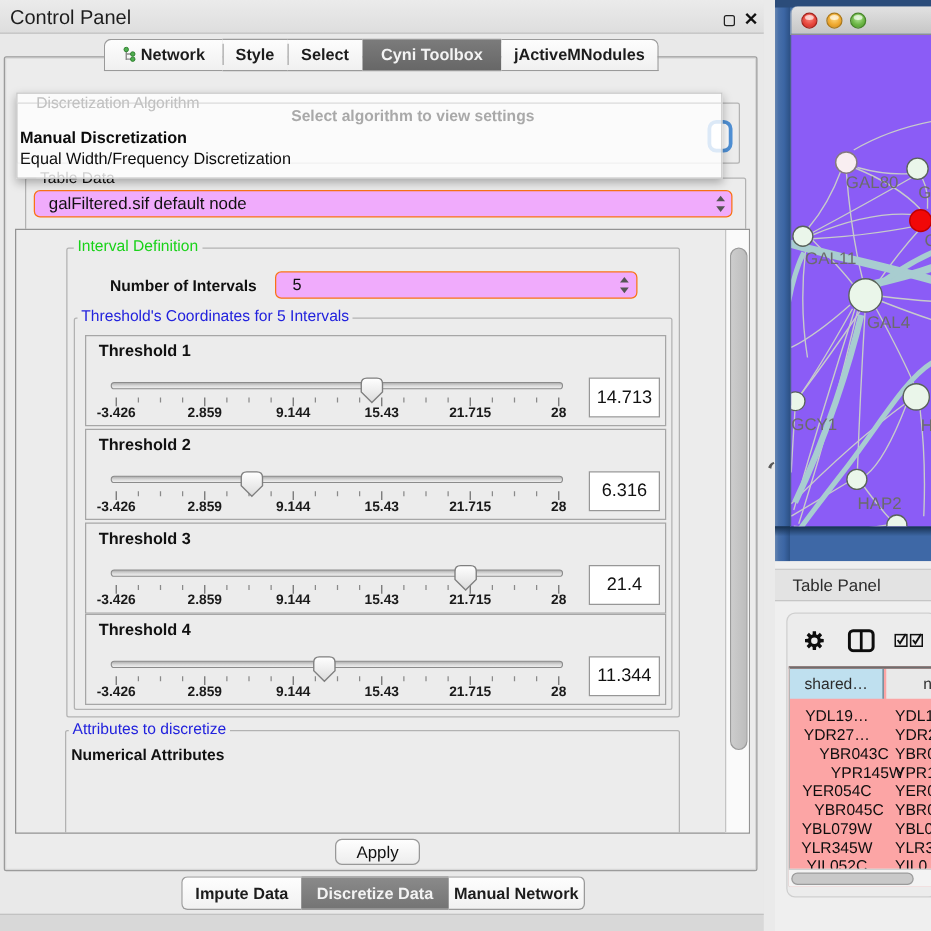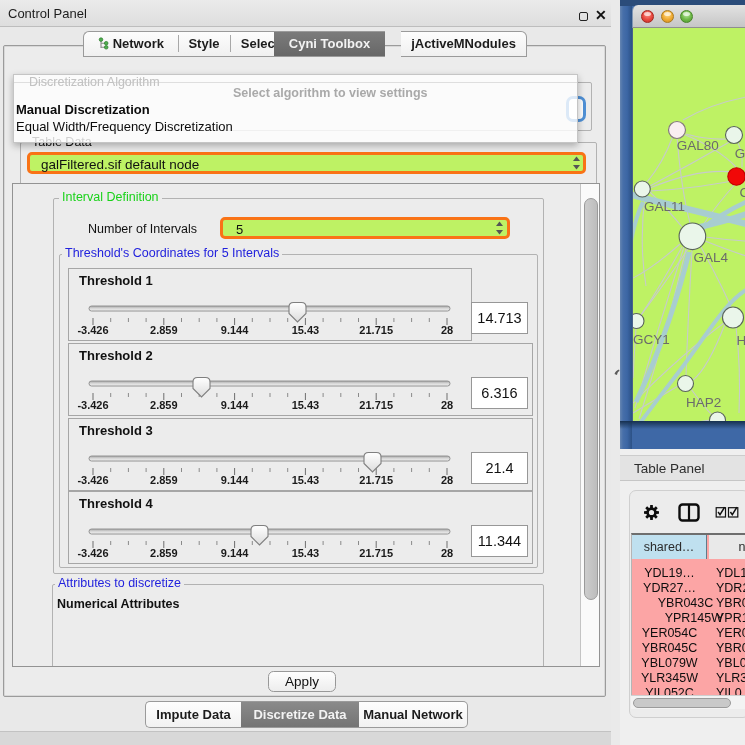--- a/index.html
+++ b/index.html
@@ -1,46 +1,46 @@
 <!DOCTYPE html>
 <html><head><meta charset="utf-8"><style>
 *{margin:0;padding:0;box-sizing:border-box}
 html,body{width:745px;height:745px;overflow:hidden}
 body{font-family:"Liberation Sans",sans-serif;background:#e2e2e2;position:relative}
 .abs{position:absolute}
 #leftwin{left:0;top:0;width:611px;height:745px;background:#e9e9e9}
 #titlebar{left:0;top:0;width:611px;height:27px;background:linear-gradient(#ebebeb,#dedede);border-bottom:1px solid #bdbdbd}
-#titletext{left:8px;top:6px;font-size:13px;color:#1d1d1d}
+#titletext{left:8px;top:6px;font-size:16px;color:#1d1d1d}
 #floaticon{left:579px;top:11.5px;width:9px;height:9px;border:1.6px solid #222;border-radius:2px}
 #closeicon{left:595px;top:7px;font-size:14px;font-weight:bold;color:#111}
 #panelborder{left:3px;top:45px;width:603px;height:652px;border:1px solid #9b9b9b;box-shadow:inset 0 0 0 1px #d8d8d8;border-radius:2px;background:#ececec}
 
 .ttab{top:31px;height:26px;line-height:24px;font-size:13px;font-weight:bold;color:#1c1c1c;text-align:center;background:linear-gradient(#fdfdfd,#f0f0f0);border-top:1px solid #9a9a9a;border-bottom:1px solid #9a9a9a}
 .ttab.dark{background:linear-gradient(#7b7b7b,#676767);color:#f3f3f3}
 
 .btab{top:701px;height:27px;line-height:25px;font-size:13px;font-weight:bold;color:#1c1c1c;text-align:center;background:linear-gradient(#fefefe,#f1f1f1);border-top:1px solid #9a9a9a;border-bottom:1px solid #9a9a9a}
 .btab.dark{background:linear-gradient(#8a8a8a,#747474);color:#f3f3f3}
 .grouplab{font-size:12.5px;background:#ececec;padding:0 3px}
 .gbox{border:1px solid #b2b2b2;border-radius:2px}
-.combo{background:#bef264;border:3px solid #f97316;border-radius:5px;font-size:13.5px;color:#111}
+.combo{background:#f0abfc;border:1px solid #f97316;border-radius:5px;font-size:13.5px;color:#111}
 .thresh{border:1px solid #a6a6a6;background:#ececec}
 .tttl{position:absolute;left:10px;top:4px;font-size:13px;font-weight:bold;color:#111}
 .vbox{position:absolute;left:402px;top:33px;width:57px;height:32px;background:#fff;border:1px solid #979797;font-size:14.5px;color:#111;text-align:center;line-height:30px}
 #scrollpane{left:12px;top:183px;width:588px;height:484px;border:1px solid #939393;background:#ececec;overflow:hidden}
 #vsb{left:567px;top:0px;width:20px;height:482px;background:#fafafa;border-left:1px solid #c4c4c4}
 #vsbthumb{left:2.5px;top:14px;width:14px;height:402px;background:linear-gradient(90deg,#cdcdcd,#bdbdbd);border:1px solid #9a9a9a;border-radius:8px}
 #popup{left:13px;top:74px;width:565px;height:69px;background:rgba(255,255,255,0.80);border:1px solid #c5c5c5;box-shadow:0 3px 7px rgba(0,0,0,.28)}
 .listitem{position:absolute;font-size:13px;color:#0c0c0c}
 #applybtn{left:268px;top:671px;width:68px;height:21px;background:linear-gradient(#fefefe,#ededed);border:1px solid #989898;border-radius:5.5px;font-size:13.5px;color:#111;text-align:center;line-height:19px}
 #bluewin{left:620px;top:0;width:125px;height:449px;background:#3e68a6}
 #bluetop{left:620px;top:0;width:125px;height:6px;background:#2b4c7a}
 #macwin{left:632px;top:5px;width:113px;height:416px}
 #mactitle{left:0;top:0;width:113px;height:23px;border-left:1px solid #8096b5;background:linear-gradient(#e2e2e2,#c6c6c6);border-top-left-radius:6px;border-bottom:1px solid #8f8f8f}
 .light{top:5px;width:13px;height:13px;border-radius:50%}
-#canvas{left:0;top:23px;width:113px;height:393px;background:#bef264;border-left:1px solid #49618b}
+#canvas{left:0;top:23px;width:113px;height:393px;background:#8b5cf6;border-left:1px solid #49618b}
 #winshadow{left:620px;top:421px;width:125px;height:8px;background:linear-gradient(#16304f,rgba(62,104,166,0));}
 #rbot{left:620px;top:449px;width:125px;height:296px;background:#efefef}
 #tpbar{left:620px;top:455px;width:125px;height:26px;background:#e3e3e3;border-top:1px solid #cccccc;border-bottom:1px solid #c6c6c6}
 #tpanel{left:629px;top:490px;width:121px;height:228px;background:#ececec;border:1px solid #cfcfcf;border-radius:7px}
 #tablewrap{left:631px;top:533px;width:114px;height:176px;border-left:1px solid #b5b5b5;border-top:2px solid #6e6e6e;background:#fca5a5;overflow:hidden}
 .hdrc{position:absolute;top:0;height:24px;font-size:12.5px;color:#2c2c2c;text-align:center;line-height:24px}
 .trow{position:absolute;left:0;width:200px;font-size:12.5px;color:#0e0e0e;height:15.1px;line-height:15.1px}
 #hsb{left:631px;top:695px;width:114px;height:14px;background:#f3f3f3;border-top:1px solid #cfcfcf}
 #hsbthumb{left:2px;top:1.5px;width:98px;height:10px;background:#c9c9c9;border:1px solid #9b9b9b;border-radius:5.5px}
 #divider{left:611px;top:0;width:9px;height:745px;background:#eaeaea}
@@ -61,21 +61,21 @@
 <div class="abs ttab" style="left:83px;width:95px;border-left:1px solid #9a9a9a;border-top-left-radius:6px"><svg width="11" height="13" style="vertical-align:-2px" viewBox="0 0 11 13">
       <path d="M3,3.2 V11 M3,6.2 H7 M3,10.3 H7" stroke="#8a8a8a" stroke-width="1.1" fill="none"></path>
       <circle cx="3" cy="2.6" r="1.8" fill="#4fae4f" stroke="#2a7a2a" stroke-width="0.7"></circle>
       <circle cx="8.2" cy="6.2" r="1.8" fill="#4fae4f" stroke="#2a7a2a" stroke-width="0.7"></circle>
       <circle cx="8.2" cy="10.3" r="1.8" fill="#4fae4f" stroke="#2a7a2a" stroke-width="0.7"></circle>
     </svg> Network</div>
 <div class="abs ttab" style="left:178px;width:52px">Style</div>
 <div class="abs ttab" style="left:230px;width:60px">Select</div>
 <div class="abs" style="left:178px;top:35px;width:1px;height:17px;background:#a8a8a8"></div>
 <div class="abs" style="left:230px;top:35px;width:1px;height:17px;background:#a8a8a8"></div>
-<div class="abs ttab dark" style="left:274px;width:111px">Cyni Toolbox</div>
+<div class="abs ttab dark" style="left:290px;width:111px">Cyni Toolbox</div>
 <div class="abs ttab" style="left:401px;width:126px;border-right:1px solid #9a9a9a;border-top-right-radius:6px">jActiveMNodules</div>
 
 <div class="abs gbox" style="left:13px;top:82px;width:579px;height:49px"></div>
 <div class="abs grouplab" style="left:26px;top:75px;color:#8f8f8f;background:transparent">Discretization Algorithm</div>
 <div class="abs" style="left:566px;top:96px;width:20px;height:26px;border:3px solid #4f90d5;border-radius:7px;background:#fdfdfd"></div>
 
 <div class="abs" id="popup" style="z-index:30"></div>
 <div class="abs" style="left:14px;top:82px;width:563px;height:1px;background:#dedede;z-index:31"></div>
 <div class="abs" style="left:26px;top:75px;color:#c2c2c2;font-size:12.5px;padding:0 3px;z-index:31">Discretization Algorithm</div>
 <div class="abs" style="left:233px;top:86px;font-size:12.5px;color:#a9a9a9;font-weight:bold;z-index:31">Select algorithm to view settings</div>
@@ -90,30 +90,30 @@
     <path d="M4.5,13.5 L8,9 H1 Z" fill="#555"></path>
   </svg>
 
 <div class="abs" id="scrollpane">
   <div class="abs" id="vsb">
       <div class="abs" id="vsbthumb"></div>
     </div>
 
   <div class="abs gbox" style="left:40px;top:14px;width:491px;height:376px"></div>
   <div class="abs grouplab" style="left:46px;top:6px;color:#19d219">Interval Definition</div>
-  <div class="abs" style="left:75px;top:38px;font-size:12.5px;font-weight:normal;color:#111">Number of Intervals</div>
+  <div class="abs" style="left:75px;top:38px;font-size:12.5px;font-weight:bold;color:#111">Number of Intervals</div>
   <div class="abs combo" style="left:207px;top:33px;width:290px;height:21.5px;line-height:19px;padding-left:13px;font-size:13px">5</div>
   <svg class="abs" style="left:482px;top:36.5px" width="9" height="14" viewBox="0 0 9 14">
       <path d="M4.5,0.5 L8,5 H1 Z" fill="#555"></path>
       <path d="M4.5,13.5 L8,9 H1 Z" fill="#555"></path>
     </svg>
   <div class="abs gbox" style="left:46px;top:70px;width:479px;height:314px"></div>
   <div class="abs grouplab" style="left:49px;top:62px;color:#2222dd">Threshold's Coordinates for 5 Intervals</div>
 
-  <div class="abs thresh" style="left:55px;top:84px;width:404px;height:73px">
+  <div class="abs thresh" style="left:55px;top:84px;width:465px;height:73px">
     <div class="tttl">Threshold 1</div>
     <svg width="465" height="73">
         <g id="s1">
           <rect x="20" y="37" width="361" height="5" rx="2.5" fill="url(#tg)" stroke="#8b8b8b" stroke-width="0.9"></rect>
           <defs>
             <linearGradient id="tg" x1="0" y1="0" x2="0" y2="1">
               <stop offset="0" stop-color="#a8a8a8"></stop>
               <stop offset="0.5" stop-color="#d8d8d8"></stop>
               <stop offset="1" stop-color="#f2f2f2"></stop>
             </linearGradient>
@@ -403,33 +403,33 @@
   <div id="rows">
       <div class="trow" style="top:30.5px">
         <span style="position:absolute;left:0;width:75px;text-align:center">YDL19…</span>
         <span style="position:absolute;left:84px">YDL1</span>
       </div>
       <div class="trow" style="top:45.6px">
         <span style="position:absolute;left:0;width:75px;text-align:center">YDR27…</span>
         <span style="position:absolute;left:84px">YDR2</span>
       </div>
       <div class="trow" style="top:60.7px">
-        <span style="position:absolute;left:16px;width:75px;text-align:center">YBR043C</span>
+        <span style="position:absolute;left:4px;width:75px;text-align:right">YBR043C</span>
         <span style="position:absolute;left:84px">YBR0</span>
       </div>
       <div class="trow" style="top:75.8px">
         <span style="position:absolute;left:16px;width:75px;text-align:right">YPR145W</span>
         <span style="position:absolute;left:84px">YPR1</span>
       </div>
       <div class="trow" style="top:90.9px">
         <span style="position:absolute;left:0;width:75px;text-align:center">YER054C</span>
         <span style="position:absolute;left:84px">YER0</span>
       </div>
       <div class="trow" style="top:106px">
-        <span style="position:absolute;left:0;width:75px;text-align:center">YBR045C</span>
+        <span style="position:absolute;left:0;width:75px;text-align:right">YBR045C</span>
         <span style="position:absolute;left:84px">YBR0</span>
       </div>
       <div class="trow" style="top:121.1px">
         <span style="position:absolute;left:0;width:75px;text-align:center">YBL079W</span>
         <span style="position:absolute;left:84px">YBL0</span>
       </div>
       <div class="trow" style="top:136.2px">
         <span style="position:absolute;left:0;width:75px;text-align:center">YLR345W</span>
         <span style="position:absolute;left:84px">YLR3</span>
       </div>

